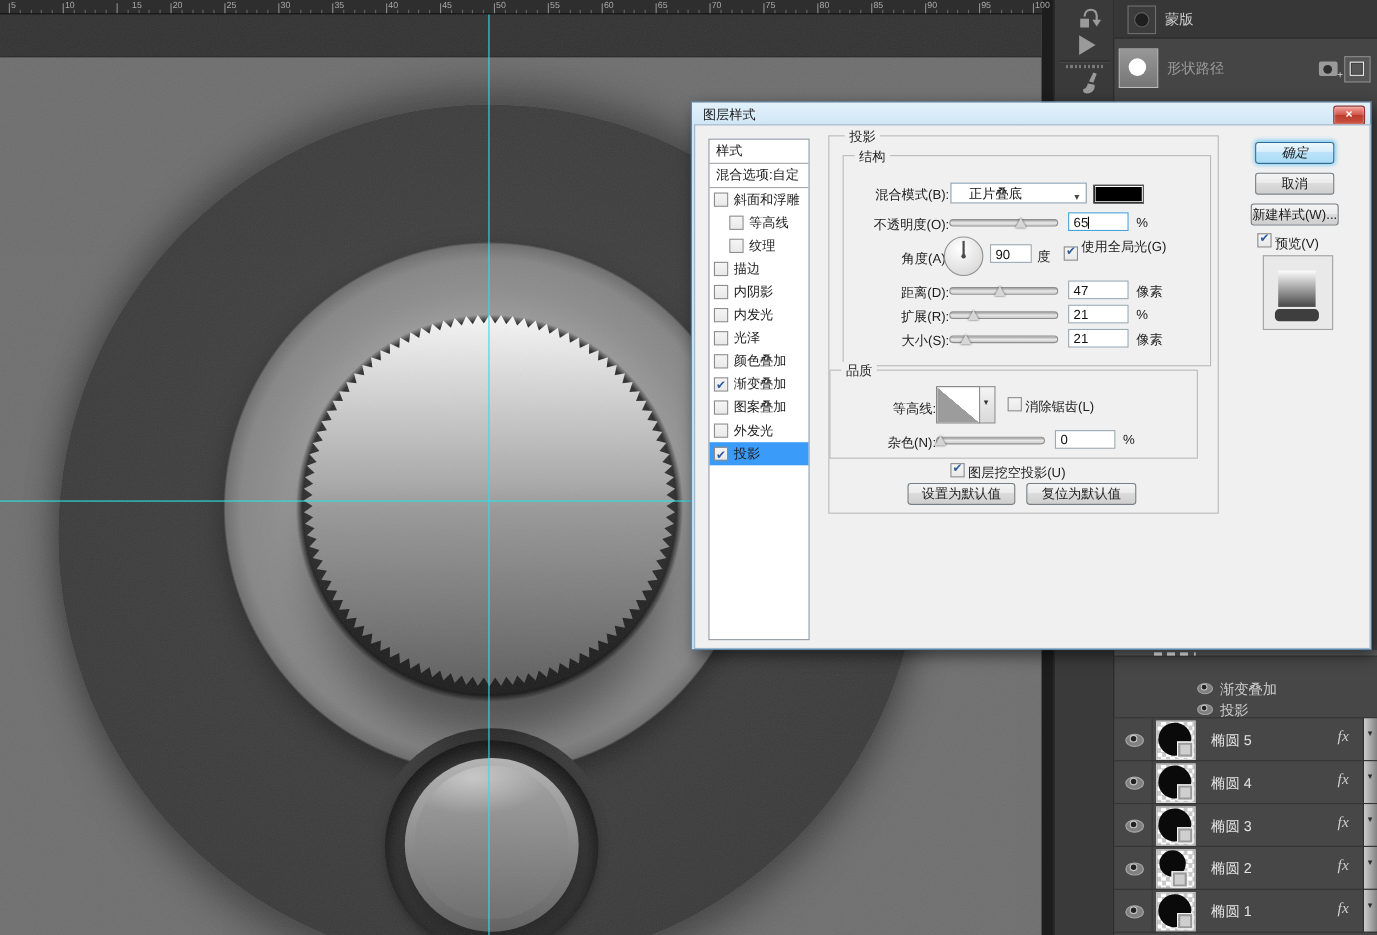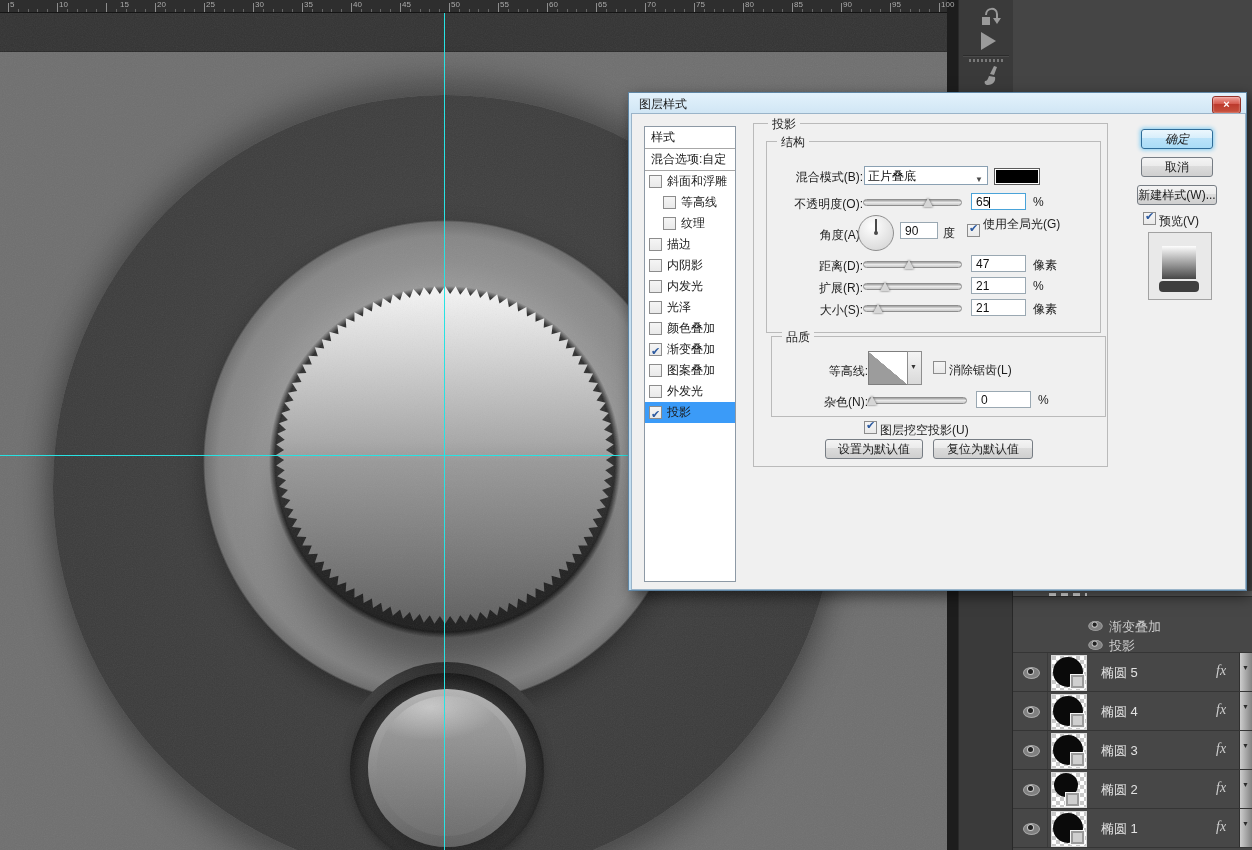--- a/index.html
+++ b/index.html
@@ -116,21 +116,21 @@
   .cb{position:absolute;width:13px;height:13px;background:linear-gradient(#f5f5f5,#e9e9e9);border:1px solid #8c8c8c;box-sizing:border-box;}
   .sitem .cb{left:4px;top:4px;}
   .sitem.indent .cb{left:18px;top:4px;}
   .cb.on::after{content:"✔";position:absolute;left:1px;top:-3px;font-size:11px;color:#2c5aa0;}
 
   .grp{position:absolute;border:1px solid #bababa;}
   .grplbl{position:absolute;top:-8px;background:#f0f0f0;padding:0 4px;font-size:12px;color:#1c1c1c;}
   .flabel{position:absolute;font-size:12px;color:#1c1c1c;text-align:right;width:88px;left:8px;}
   .funit{position:absolute;font-size:12px;color:#1c1c1c;}
   .combo{position:absolute;height:19px;background:#fff;border:1px solid #8aa0b2;font-size:12px;color:#111;
-    line-height:18px;padding-left:3px;box-sizing:border-box;}
+    line-height:18px;padding-left:16px;box-sizing:border-box;}
   .combo::after{content:"▼";position:absolute;right:4px;top:4px;font-size:8px;color:#4a4a4a;}
   .swatch{position:absolute;width:44px;height:15px;background:#000;border:1px solid #5a5a5a;box-shadow:inset 0 0 0 1px #fff;}
   .tinput{position:absolute;width:55px;height:17px;background:#fff;border:1px solid #9aa8b2;font-size:12px;color:#111;
     line-height:16px;padding-left:4px;box-sizing:border-box;}
   .tinput.focus{border-color:#49a3d9;}
   .caret{display:inline-block;width:1px;height:11px;background:#000;vertical-align:-2px;}
   .slider{position:absolute;width:99px;height:7px;border:1px solid #8e8e8e;border-radius:4px;
     background:linear-gradient(#9e9e9e,#e9e9e9 50%,#cacaca);box-sizing:border-box;}
   .sthumb{position:absolute;top:-2px;width:0;height:0;border-left:5px solid rgba(0,0,0,0);border-right:5px solid rgba(0,0,0,0);
     border-bottom:9px solid #d6d6d6;filter:drop-shadow(0 0 1px #555);}
@@ -326,20 +326,41 @@
     <div class="strip-div" style="top:55px"></div>
     <div class="grip"></div>
     <div class="sicon" style="top:64px">
       <svg width="22" height="24" viewBox="0 0 22 24">
         <path d="M9 10 L13 2 L16 3 L13 11 Z" fill="#9a9a9a"></path>
         <path d="M8 12 L14 13 C15 17 12 21 7 21 C4 21 3 19 4 17 C6 17 7 15 8 12 Z" fill="#9a9a9a"></path>
       </svg>
     </div>
   </div>
 
+  <div class="abs maskspanel">
+    <div class="masksrow1">
+      <div class="maskicon">
+          <i></i>
+        </div>
+      <span class="pslabel abs" style="left:46px;top:9px">蒙版</span>
+    </div>
+    <div class="shapethumb" style="top:44px">
+        <i></i>
+      </div>
+    <span class="dimlabel abs" style="left:48px;top:53px">形状路径</span>
+    <div class="mbtn1" style="top:52px">
+        <i>
+          <b></b>
+        </i>
+        <em>+</em>
+      </div>
+    <div class="mbtn2" style="top:51px">
+        <i></i>
+      </div>
+  </div>
 
   <div class="abs layers">
     <div class="sliver">
         <b></b>
       </div>
     <div class="erow" style="top:25px">
       <span class="eye sm" style="left:74px;top:4px">
           <b></b>
         </span>
       <span class="pslabel abs" style="left:96px;top:2px">渐变叠加</span>
@@ -528,21 +549,21 @@
         <span class="funit" style="left:266px;top:137px">%</span>
 
         <span class="flabel" style="top:160px">大小(S):</span>
         <div class="slider" style="left:96px;top:163px">
             <span class="sthumb" style="left:9px"></span>
           </div>
         <div class="tinput" style="left:204px;top:157px"><span>21</span></div>
         <span class="funit" style="left:266px;top:159px">像素</span>
       </div>
 
-      <div class="grp" style="left:17px;top:212px;width:333px;height:79px">
+      <div class="grp" style="left:0;top:212px;width:333px;height:79px">
         <span class="grplbl" style="left:10px">品质</span>
         <span class="flabel" style="top:26px">等高线:</span>
         <div class="contour" style="left:96px;top:14px">
             <i></i>
           </div>
         <div class="contourarrow" style="left:135px;top:14px"></div>
         <span class="cb" style="left:161px;top:24px"></span>
         <span class="cblabel" style="left:177px;top:25px">消除锯齿(L)</span>
         <span class="flabel" style="top:57px">杂色(N):</span>
         <div class="slider" style="left:96px;top:60px">

